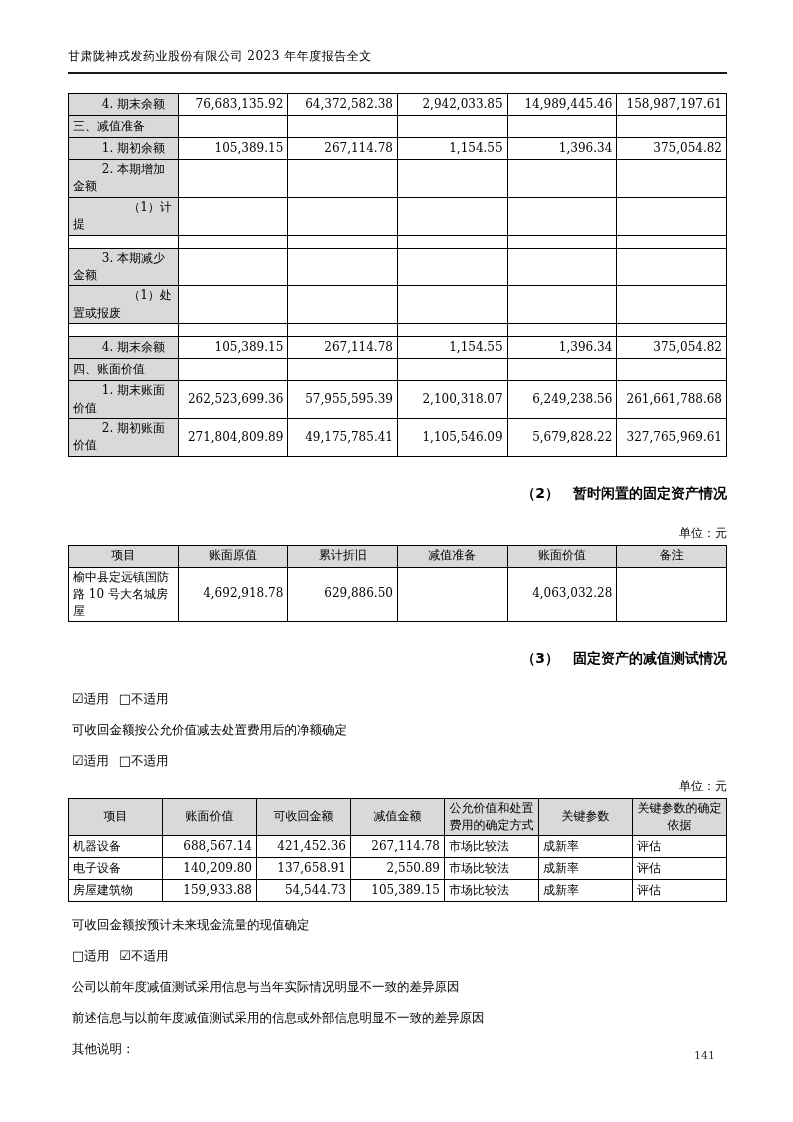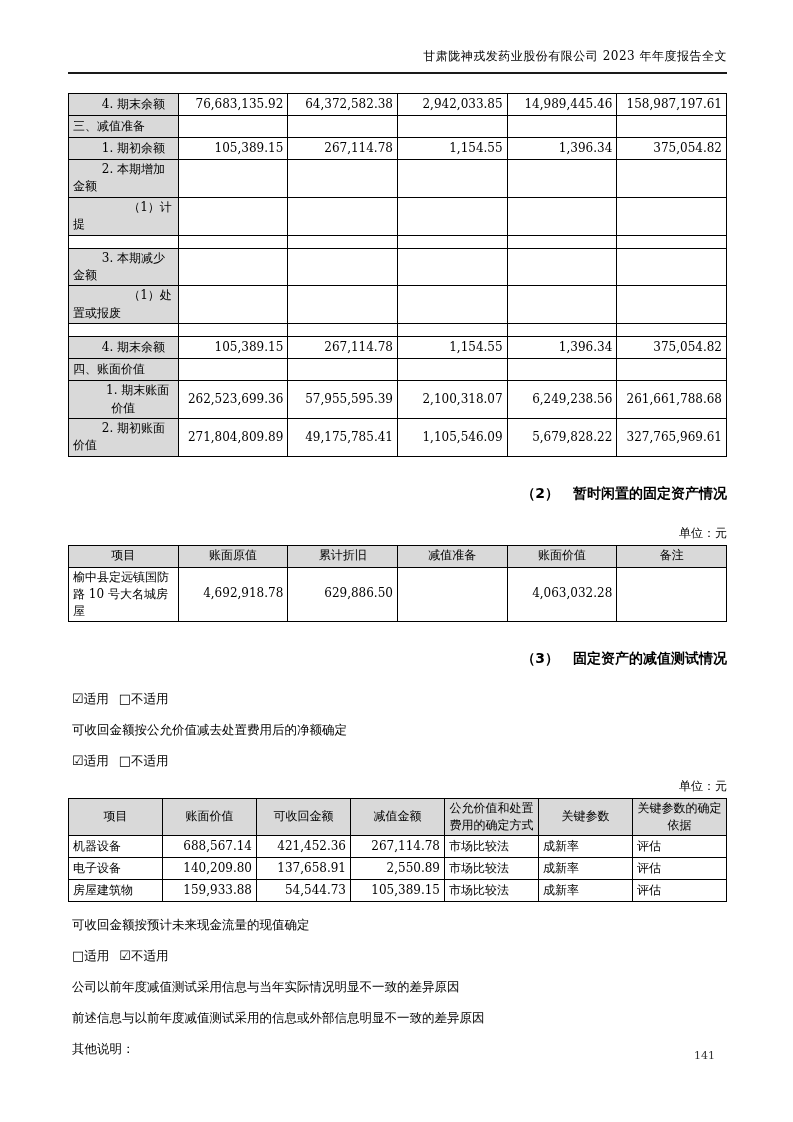--- a/index.html
+++ b/index.html
@@ -7,21 +7,21 @@
     width:793px; height:1122px; background:#ffffff; margin:0 auto;
     position:relative; overflow:hidden; color:#000;
     font-family:"DejaVu Serif","Liberation Serif",serif;
     box-sizing:border-box;
   }
   .content { margin:0 66px 0 68px; }
 
   
   .doc-header {
     padding-top:48px; padding-bottom:7px;
-    text-align:right; font-size:12px; letter-spacing:0.5px;
+    text-align:left; font-size:12px; letter-spacing:0.5px;
     border-bottom:2px solid #1a1a1a;
   }
 
   
   table.t {
     border-collapse:collapse; table-layout:fixed; width:100%;
     font-size:12px; line-height:1.45;
   }
   table.t td {
     border:1px solid #000; padding:1px 4px; vertical-align:middle;
@@ -153,21 +153,21 @@
         </tr>
         <tr class="row-h">
           <td class="gray">四、账面价值</td>
           <td class="num"></td>
           <td class="num"></td>
           <td class="num"></td>
           <td class="num"></td>
           <td class="num"></td>
         </tr>
         <tr>
-          <td class="gray ind2" style="height:34px;text-align:center;">1. 期末账面价值</td>
+          <td class="gray ind2" style="height:34px;">1. 期末账面价值</td>
           <td class="num">262,523,699.36</td>
           <td class="num">57,955,595.39</td>
           <td class="num">2,100,318.07</td>
           <td class="num">6,249,238.56</td>
           <td class="num">261,661,788.68</td>
         </tr>
         <tr>
           <td class="gray ind2" style="height:34px;">2. 期初账面价值</td>
           <td class="num">271,804,809.89</td>
           <td class="num">49,175,785.41</td>

